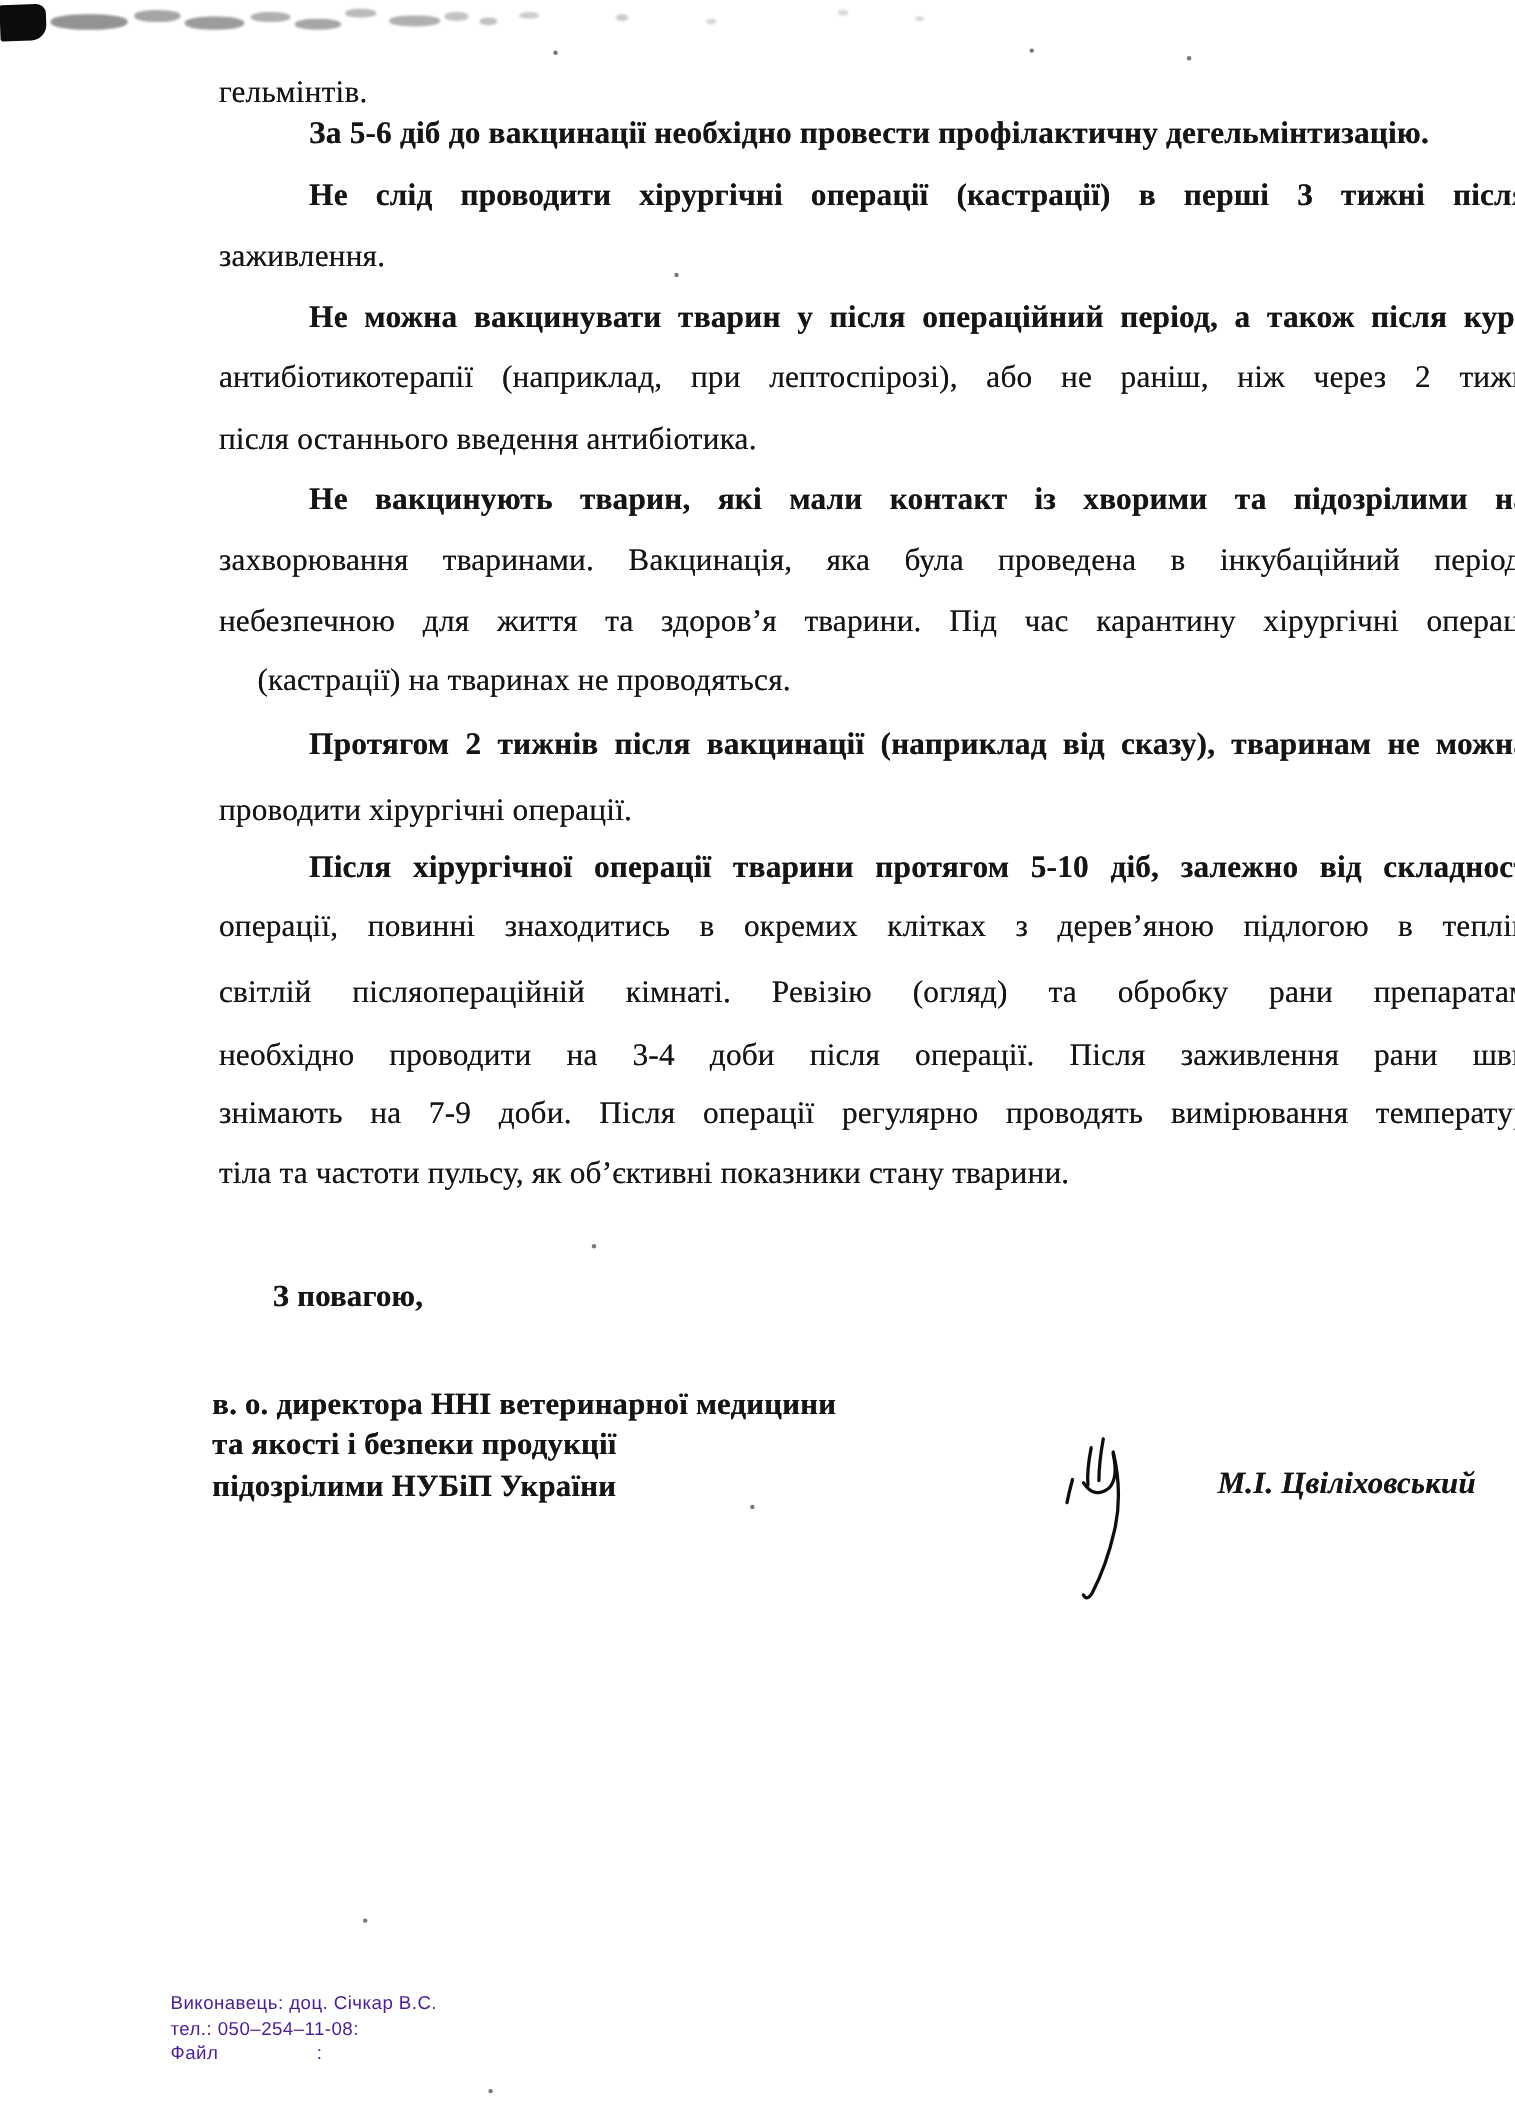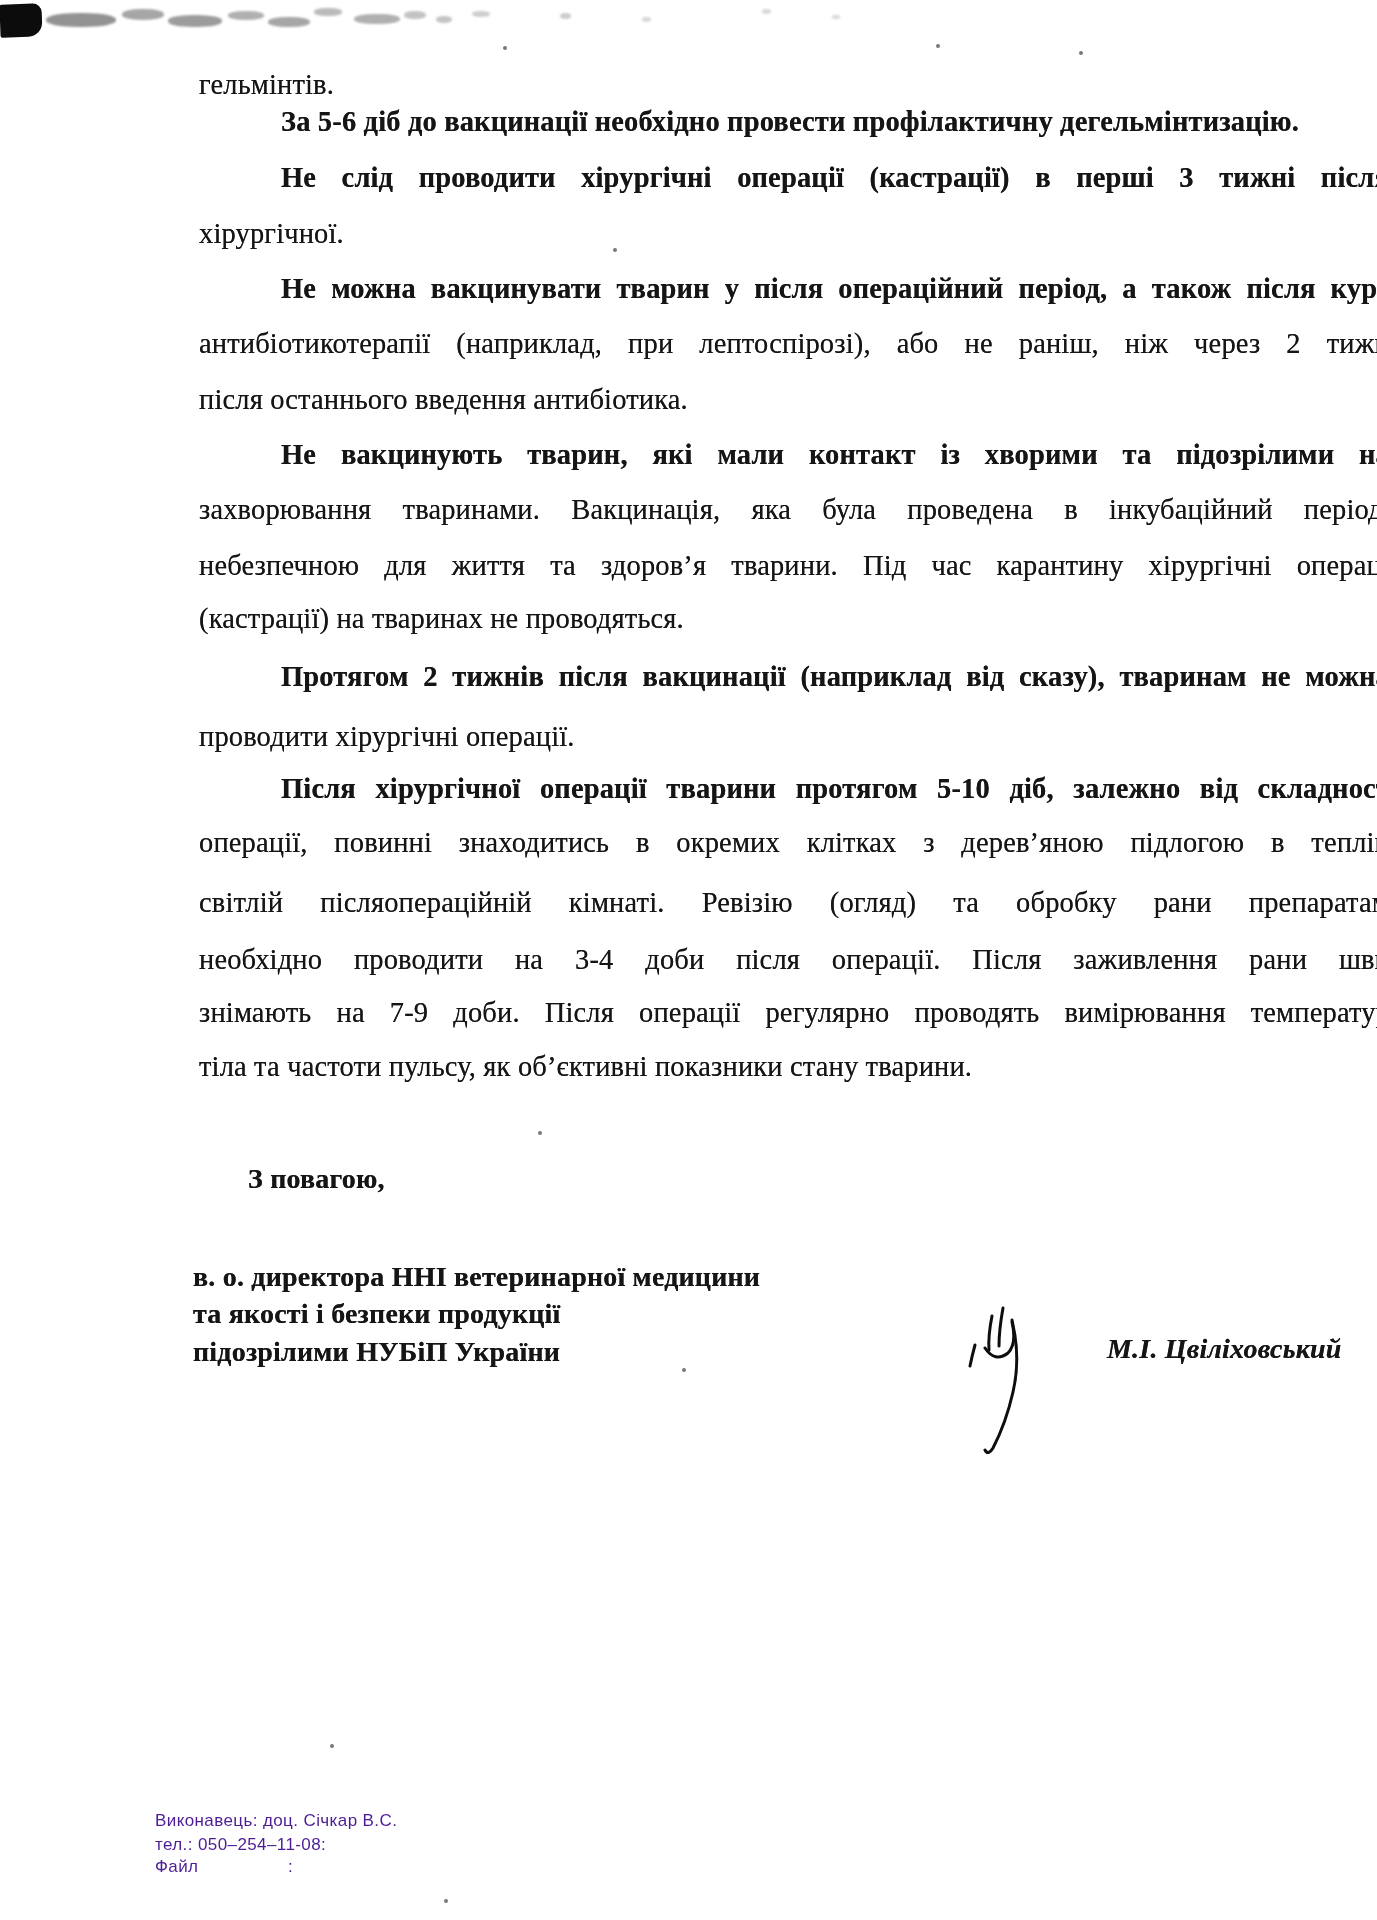--- a/index.html
+++ b/index.html
@@ -90,28 +90,28 @@
     <div class="speck" style="left: 682px; top: 1368px;"></div>
     <div class="speck" style="left: 444px; top: 1899px;"></div>
     <div class="speck" style="left: 330px; top: 1744px;"></div>
     <div class="speck" style="left: 538px; top: 1131px;"></div>
   </div>
 
 <div id="body-text">
     <div class="line" style="top: 56px; margin-top: 12px;">гельмінтів.</div>
     <div class="line indent" style="top: 105px;">За 5-6 діб до вакцинації необхідно провести профілактичну дегельмінтизацію.</div>
     <div class="line indent justify" style="top: 161px;">Не слід проводити хірургічні операції (кастрації) в перші 3 тижні після</div>
-    <div class="line" style="top: 217px;">хірургічної.</div>
+    <div class="line" style="top: 217px;">заживлення.</div>
     <div class="line indent justify" style="top: 272px;">Не можна вакцинувати тварин у після операційний період, а також після курс</div>
     <div class="line justify" style="top: 327px;">антибіотикотерапії (наприклад, при лептоспірозі), або не раніш, ніж через 2 тижн</div>
     <div class="line" style="top: 383px;">після останнього введення антибіотика.</div>
     <div class="line indent justify" style="top: 438px;">Не вакцинують тварин, які мали контакт із хворими та підозрілими на</div>
     <div class="line justify" style="top: 493px;">захворювання тваринами. Вакцинація, яка була проведена в інкубаційний період,</div>
     <div class="line justify" style="top: 549px;">небезпечною для життя та здоров’я тварини. Під час карантину хірургічні операці</div>
-    <div class="line" style="top: 602px;">(кастрації) на тваринах не проводяться.</div>
+    <div class="line" style="top: 602px; margin-left: 35px;">(кастрації) на тваринах не проводяться.</div>
     <div class="line indent justify" style="top: 660px;">Протягом 2 тижнів після вакцинації (наприклад від сказу), тваринам не можна</div>
     <div class="line" style="top: 720px;">проводити хірургічні операції.</div>
     <div class="line indent justify" style="top: 772px;">Після хірургічної операції тварини протягом 5-10 діб, залежно від складност</div>
     <div class="line justify" style="top: 826px;">операції, повинні знаходитись в окремих клітках з дерев’яною підлогою в теплій</div>
     <div class="line justify" style="top: 886px;">світлій післяопераційній кімнаті. Ревізію (огляд) та обробку рани препаратам</div>
     <div class="line justify" style="top: 943px;">необхідно проводити на 3-4 доби після операції. Після заживлення рани шви</div>
     <div class="line justify" style="top: 996px;">знімають на 7-9 доби. Після операції регулярно проводять вимірювання температур</div>
     <div class="line" style="top: 1050px;">тіла та частоти пульсу, як об’єктивні показники стану тварини.</div>
   </div>
 

